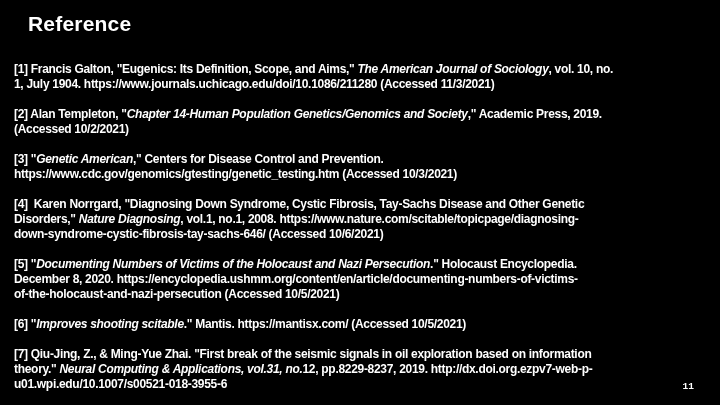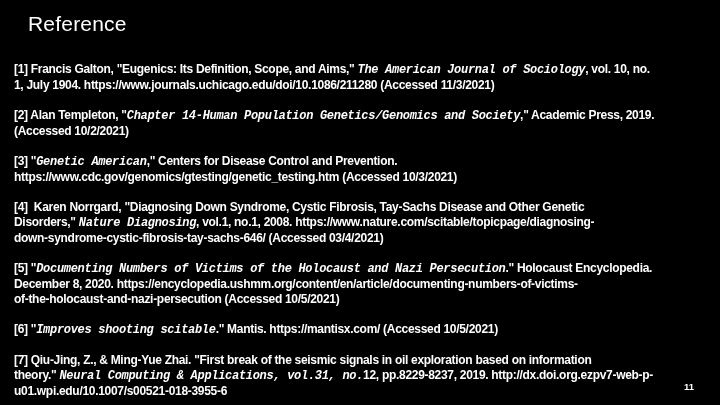--- a/index.html
+++ b/index.html
@@ -15,21 +15,21 @@
     height: 405px;
     background: #000000;
     color: #ffffff;
     font-family: "Liberation Sans", sans-serif;
   }
   .slide-title {
     position: absolute;
     left: 28px;
     top: 12px;
     font-size: 21px;
-    font-weight: 400;
+    font-weight: 700;
     letter-spacing: 0.2px;
     color: #ffffff;
   }
   .reference-list {
     position: absolute;
     left: 14px;
     top: 62px;
     width: 700px;
     font-size: 12px;
     line-height: 15px;
@@ -37,42 +37,42 @@
     font-weight: 600;
     white-space: pre-wrap;
     word-wrap: break-word;
     color: #ffffff;
   }
   .reference-list p {
     margin: 0 0 15px 0;
   }
   .reference-list em {
     font-style: italic;
-    font-family: Liberation Mono, monospace;
   }
   .page-number {
     position: absolute;
     right: 26px;
     bottom: 13px;
     font-size: 9.5px;
     font-weight: 700;
     color: #ffffff;
+    font-family: Liberation Mono, monospace;
   }
 </style>
 </head>
 <body>
 
 <div class="slide" style="background: rgb(0, 0, 0); color: rgb(255, 255, 255);">
   <div class="slide-title">Reference</div>
 
   <div class="reference-list"><p><span>[1] Francis Galton, "Eugenics: Its Definition, Scope, and Aims," </span><em>The American Journal of Sociology</em><span>, vol. 10, no.
 1, July 1904. https://www.journals.uchicago.edu/doi/10.1086/211280 (Accessed 11/3/2021)</span></p><p><span>[2] Alan Templeton, "</span><em>Chapter 14-Human Population Genetics/Genomics and Society</em><span>," Academic Press, 2019.
 (Accessed 10/2/2021)</span></p><p><span>[3] "</span><em>Genetic American</em><span>," Centers for Disease Control and Prevention.
 https://www.cdc.gov/genomics/gtesting/genetic_testing.htm (Accessed 10/3/2021)</span></p><p><span>[4]  Karen Norrgard, "Diagnosing Down Syndrome, Cystic Fibrosis, Tay-Sachs Disease and Other Genetic
 Disorders," </span><em>Nature Diagnosing</em><span>, vol.1, no.1, 2008. https://www.nature.com/scitable/topicpage/diagnosing-
-down-syndrome-cystic-fibrosis-tay-sachs-646/ (Accessed 03/4/2021)</span></p><p><span>[5] "</span><em>Documenting Numbers of Victims of the Holocaust and Nazi Persecution</em><span>." Holocaust Encyclopedia.
+down-syndrome-cystic-fibrosis-tay-sachs-646/ (Accessed 10/6/2021)</span></p><p><span>[5] "</span><em>Documenting Numbers of Victims of the Holocaust and Nazi Persecution</em><span>." Holocaust Encyclopedia.
 December 8, 2020. https://encyclopedia.ushmm.org/content/en/article/documenting-numbers-of-victims-
 of-the-holocaust-and-nazi-persecution (Accessed 10/5/2021)</span></p><p><span>[6] "</span><em>Improves shooting scitable</em><span>." Mantis. https://mantisx.com/ (Accessed 10/5/2021)</span></p><p><span>[7] Qiu-Jing, Z., &amp; Ming-Yue Zhai. "First break of the seismic signals in oil exploration based on information
 theory." </span><em>Neural Computing &amp; Applications, vol.31, no.</em><span>12, pp.8229-8237, 2019. http://dx.doi.org.ezpv7-web-p-
 u01.wpi.edu/10.1007/s00521-018-3955-6</span></p></div>
 
   <div class="page-number">11</div>
 </div>
 
 </body></html>

